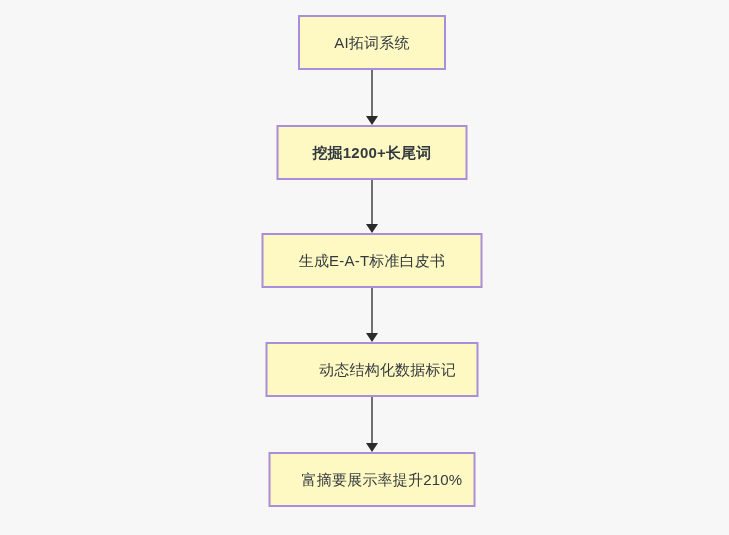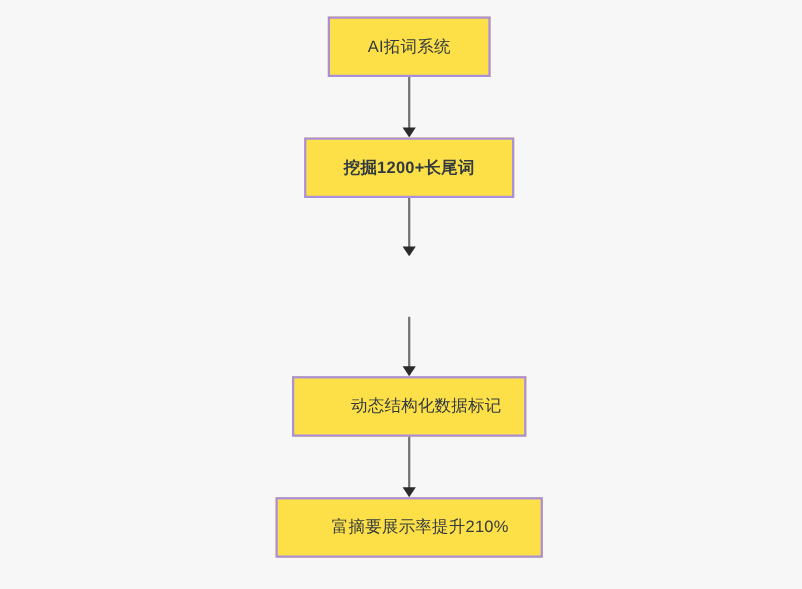--- a/index.html
+++ b/index.html
@@ -18,41 +18,41 @@
     position: relative;
     width: 729px;
     height: 535px;
   }
 
   
   .node {
     position: absolute;
     box-sizing: border-box;
     height: 55px;
-    background: #fde047;
+    background: #fef9c3;
     border: 2px solid #a98edc;
     display: flex;
     align-items: center;
     justify-content: center;
     transform: translateX(-50%);
   }
   .node-label {
     font-size: 15px;
     line-height: 1;
     color: #333a3f;
     white-space: nowrap;
     letter-spacing: 0.2px;
   }
 
   
   .node-1 { left: 372px; top: 15px;  width: 148px; }
   .node-2 { left: 372px; top: 125px; width: 191px; font-weight: bold; }
   .node-3 { left: 372px; top: 233px; width: 221px; }
   .node-4 { left: 372px; top: 342px; width: 213px; padding-left: 31px; }
-  .node-5 { left: 372px; top: 452px; width: 243px; padding-left: 20px; }
+  .node-5 { left: 372px; top: 452px; width: 207px; padding-left: 20px; }
 
   
   .connector {
     position: absolute;
     left: 372px;
     transform: translateX(-50%);
     width: 14px;
   }
   .connector .shaft {
     position: absolute;
@@ -99,20 +99,23 @@
 
   <div class="node node-2">
     <span class="node-label">挖掘1200+长尾词</span>
   </div>
 
   <div class="connector conn-2">
     <span class="shaft"></span>
     <span class="head"></span>
   </div>
 
+  <div class="node node-3">
+    <span class="node-label">生成E-A-T标准白皮书</span>
+  </div>
 
   <div class="connector conn-3">
     <span class="shaft"></span>
     <span class="head"></span>
   </div>
 
   <div class="node node-4">
     <span class="node-label">动态结构化数据标记</span>
   </div>
 

